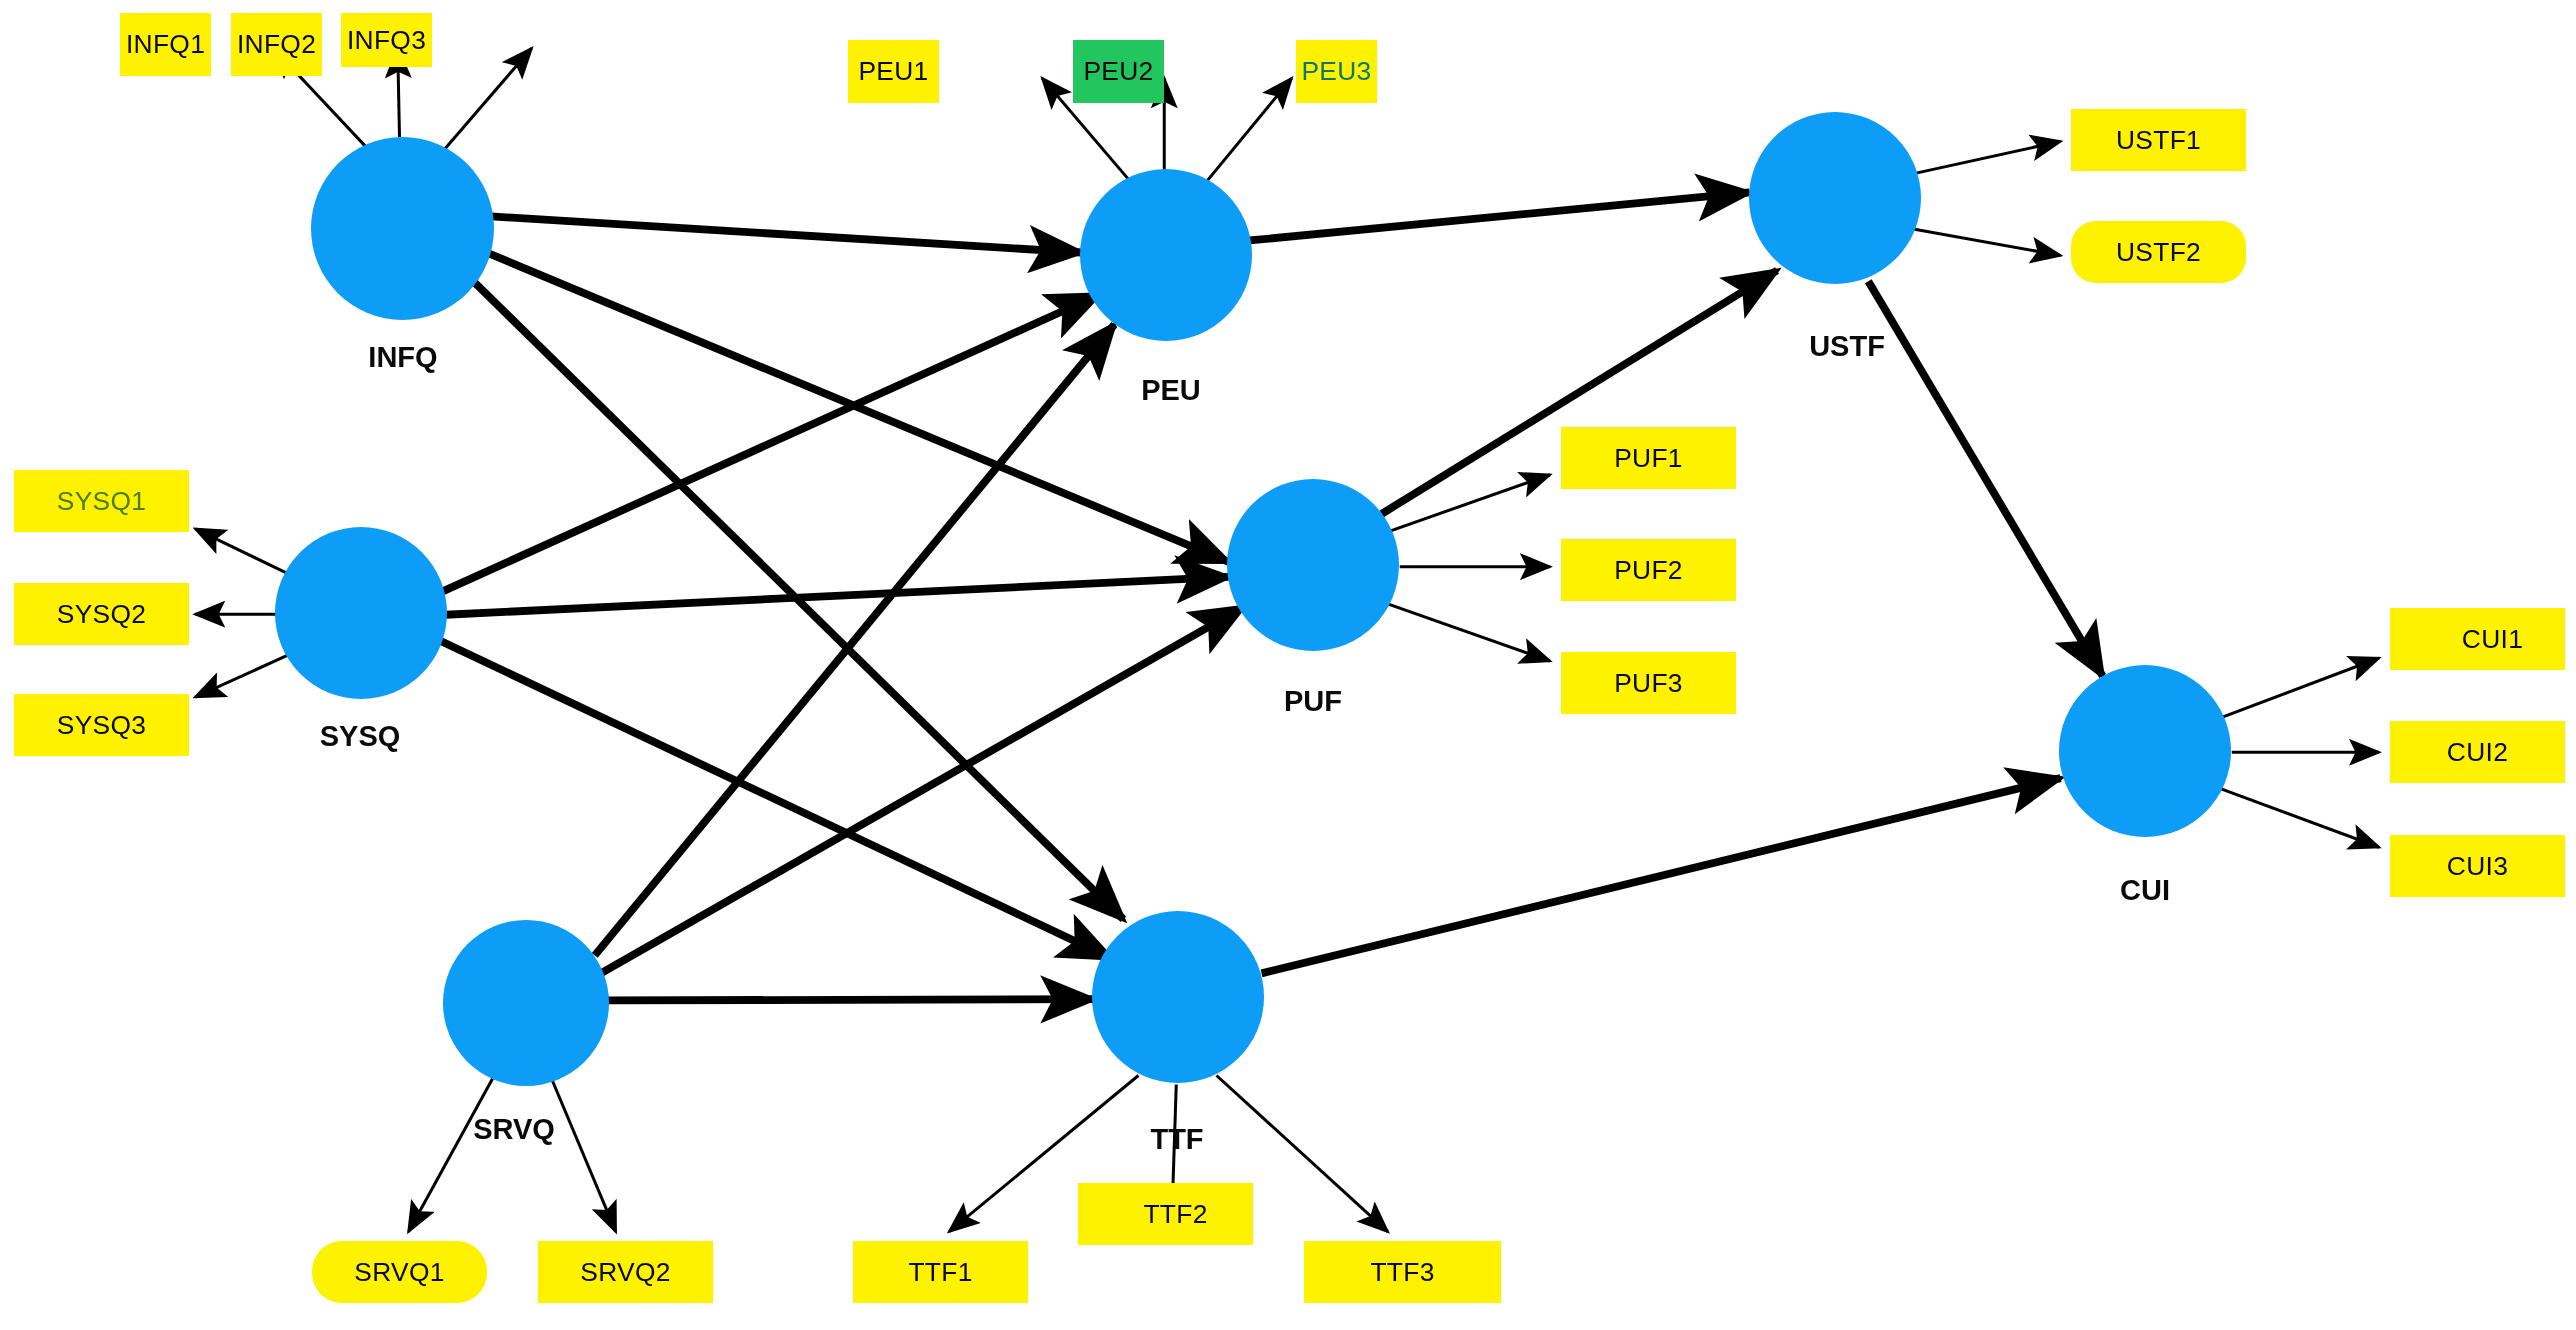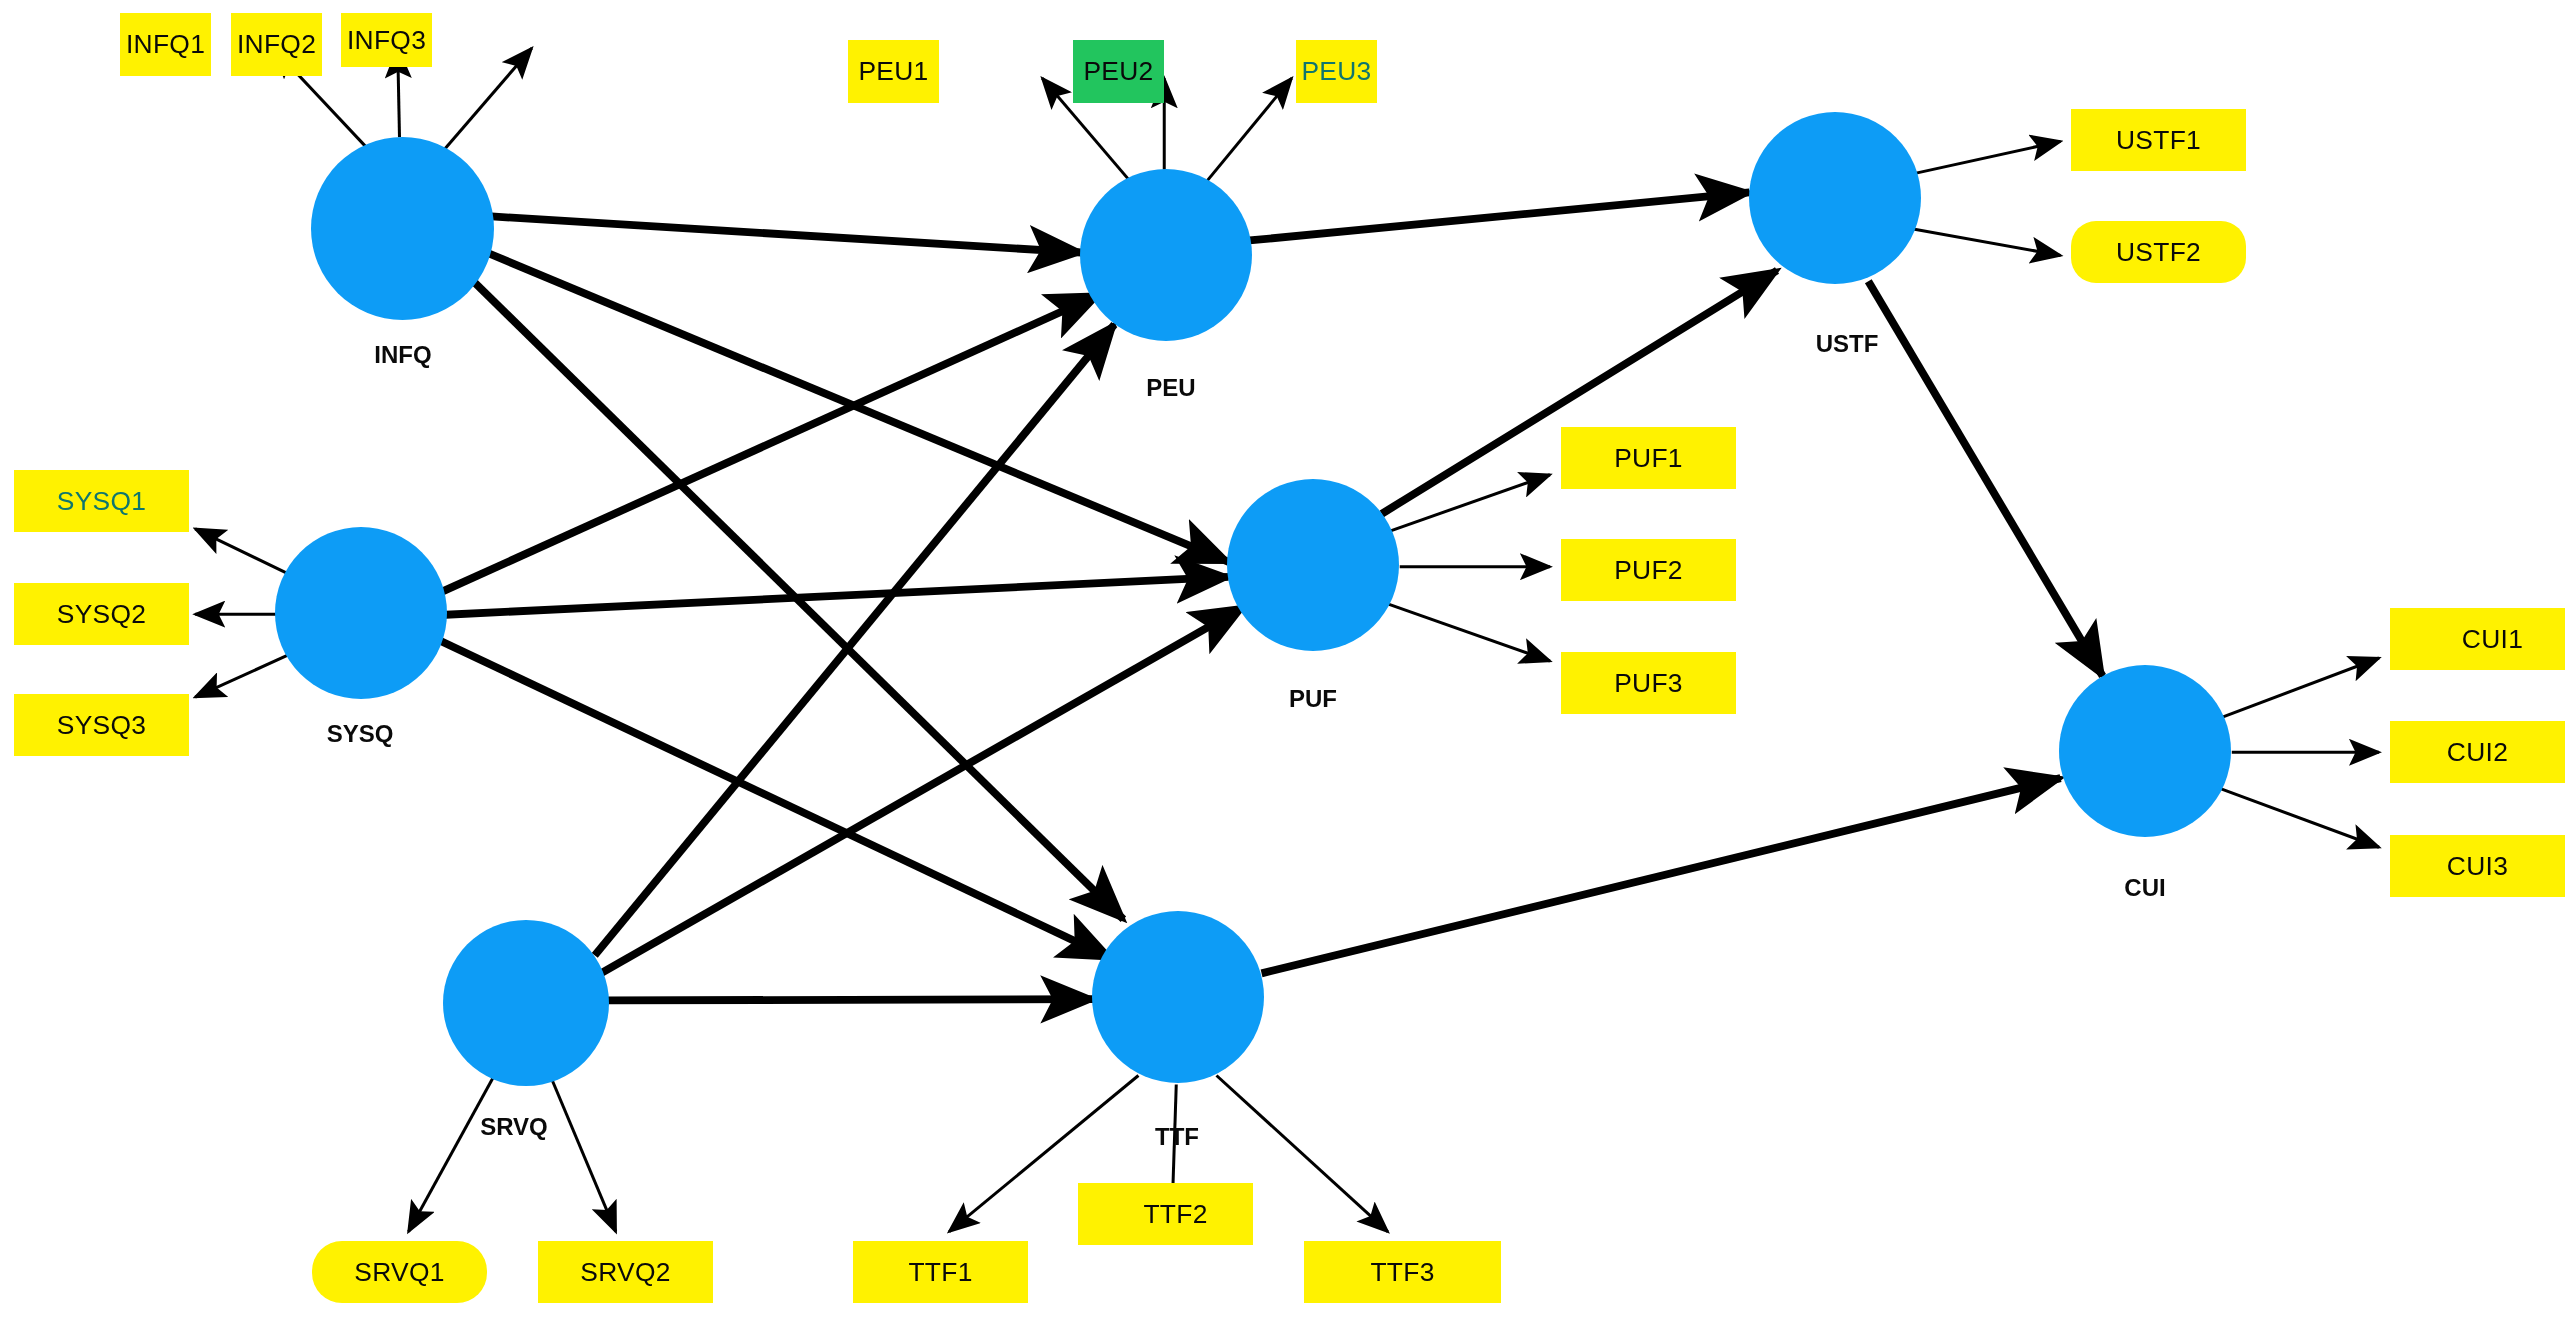--- a/index.html
+++ b/index.html
@@ -35,21 +35,21 @@
   }
   .construct {
     position: absolute;
     background: #0d9cf6;
     border-radius: 50%;
     box-sizing: border-box;
   }
   .construct-label {
     position: absolute;
     color: #0a0a0a;
-    font-size: 24px;
+    font-size: 29px;
     font-weight: bold;
     font-family: "Liberation Sans", sans-serif;
     white-space: nowrap;
     text-align: center;
     transform: translateX(-50%);
   }
 </style>
 </head>
 <body>
 
@@ -125,21 +125,21 @@
     </div>
   <div id="indicators-layer">
       <div class="indicator" style="left: 120px; top: 13.2px; width: 91px; height: 63px; background: rgb(255, 242, 0); color: rgb(10, 10, 10);">INFQ1</div>
       <div class="indicator" style="left: 231px; top: 13.2px; width: 91px; height: 63px; background: rgb(255, 242, 0); color: rgb(10, 10, 10);">INFQ2</div>
       <div class="indicator" style="left: 341px; top: 13.2px; width: 91px; height: 54px; background: rgb(255, 242, 0); color: rgb(10, 10, 10);">INFQ3</div>
       <div class="indicator" style="left: 848px; top: 40px; width: 91px; height: 63px; background: rgb(255, 242, 0); color: rgb(10, 10, 10);">PEU1</div>
       <div class="indicator" style="left: 1073px; top: 40px; width: 91px; height: 63px; background: #22c55e; color: rgb(10, 10, 10);">PEU2</div>
       <div class="indicator" style="left: 1296px; top: 40px; width: 81px; height: 63px; background: rgb(255, 242, 0); color: #0f766e;">PEU3</div>
       <div class="indicator" style="left: 2071px; top: 109px; width: 175px; height: 62px; background: rgb(255, 242, 0); color: rgb(10, 10, 10);">USTF1</div>
       <div class="indicator" style="left: 2071px; top: 221px; width: 175px; height: 62px; background: rgb(255, 242, 0); color: rgb(10, 10, 10); border-radius: 25px;">USTF2</div>
-      <div class="indicator" style="left: 14px; top: 470px; width: 175px; height: 62px; background: rgb(255, 242, 0); color: #0f766e;">SYSQ1</div>
+      <div class="indicator" style="left: 14px; top: 470px; width: 175px; height: 62px; background: rgb(255, 242, 0); color: #4d7c0f;">SYSQ1</div>
       <div class="indicator" style="left: 14px; top: 583px; width: 175px; height: 62px; background: rgb(255, 242, 0); color: rgb(10, 10, 10);">SYSQ2</div>
       <div class="indicator" style="left: 14px; top: 694px; width: 175px; height: 62px; background: rgb(255, 242, 0); color: rgb(10, 10, 10);">SYSQ3</div>
       <div class="indicator" style="left: 1561px; top: 427px; width: 175px; height: 62px; background: rgb(255, 242, 0); color: rgb(10, 10, 10);">PUF1</div>
       <div class="indicator" style="left: 1561px; top: 539px; width: 175px; height: 62px; background: rgb(255, 242, 0); color: rgb(10, 10, 10);">PUF2</div>
       <div class="indicator" style="left: 1561px; top: 652px; width: 175px; height: 62px; background: rgb(255, 242, 0); color: rgb(10, 10, 10);">PUF3</div>
       <div class="indicator" style="left: 2390px; top: 608px; width: 175px; height: 62px; background: rgb(255, 242, 0); color: rgb(10, 10, 10); padding-left: 30px;">CUI1</div>
       <div class="indicator" style="left: 2390px; top: 721px; width: 175px; height: 62px; background: rgb(255, 242, 0); color: rgb(10, 10, 10);">CUI2</div>
       <div class="indicator" style="left: 2390px; top: 835px; width: 175px; height: 62px; background: rgb(255, 242, 0); color: rgb(10, 10, 10);">CUI3</div>
       <div class="indicator" style="left: 312px; top: 1241px; width: 175px; height: 62px; background: rgb(255, 242, 0); color: rgb(10, 10, 10); border-radius: 30px;">SRVQ1</div>
       <div class="indicator" style="left: 538px; top: 1241px; width: 175px; height: 62px; background: rgb(255, 242, 0); color: rgb(10, 10, 10);">SRVQ2</div>

